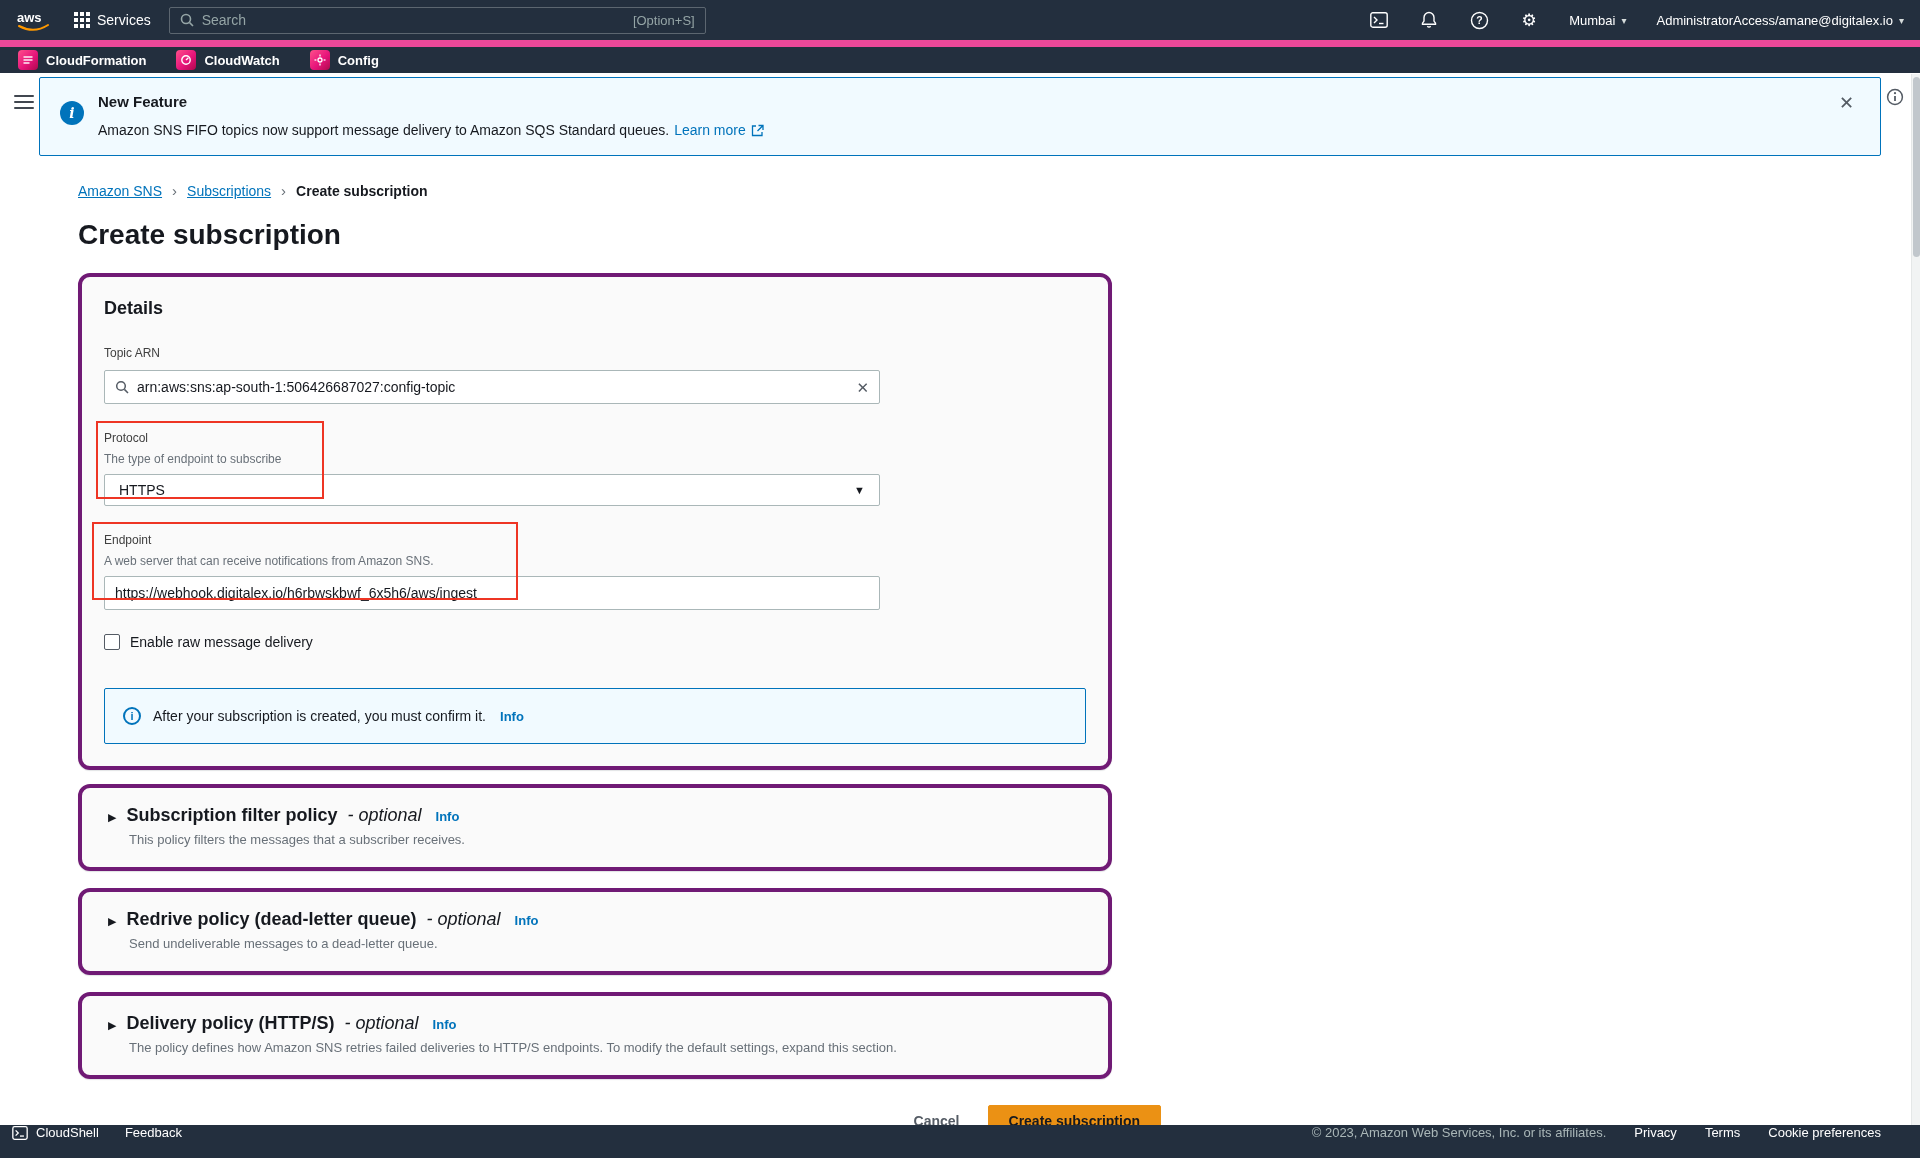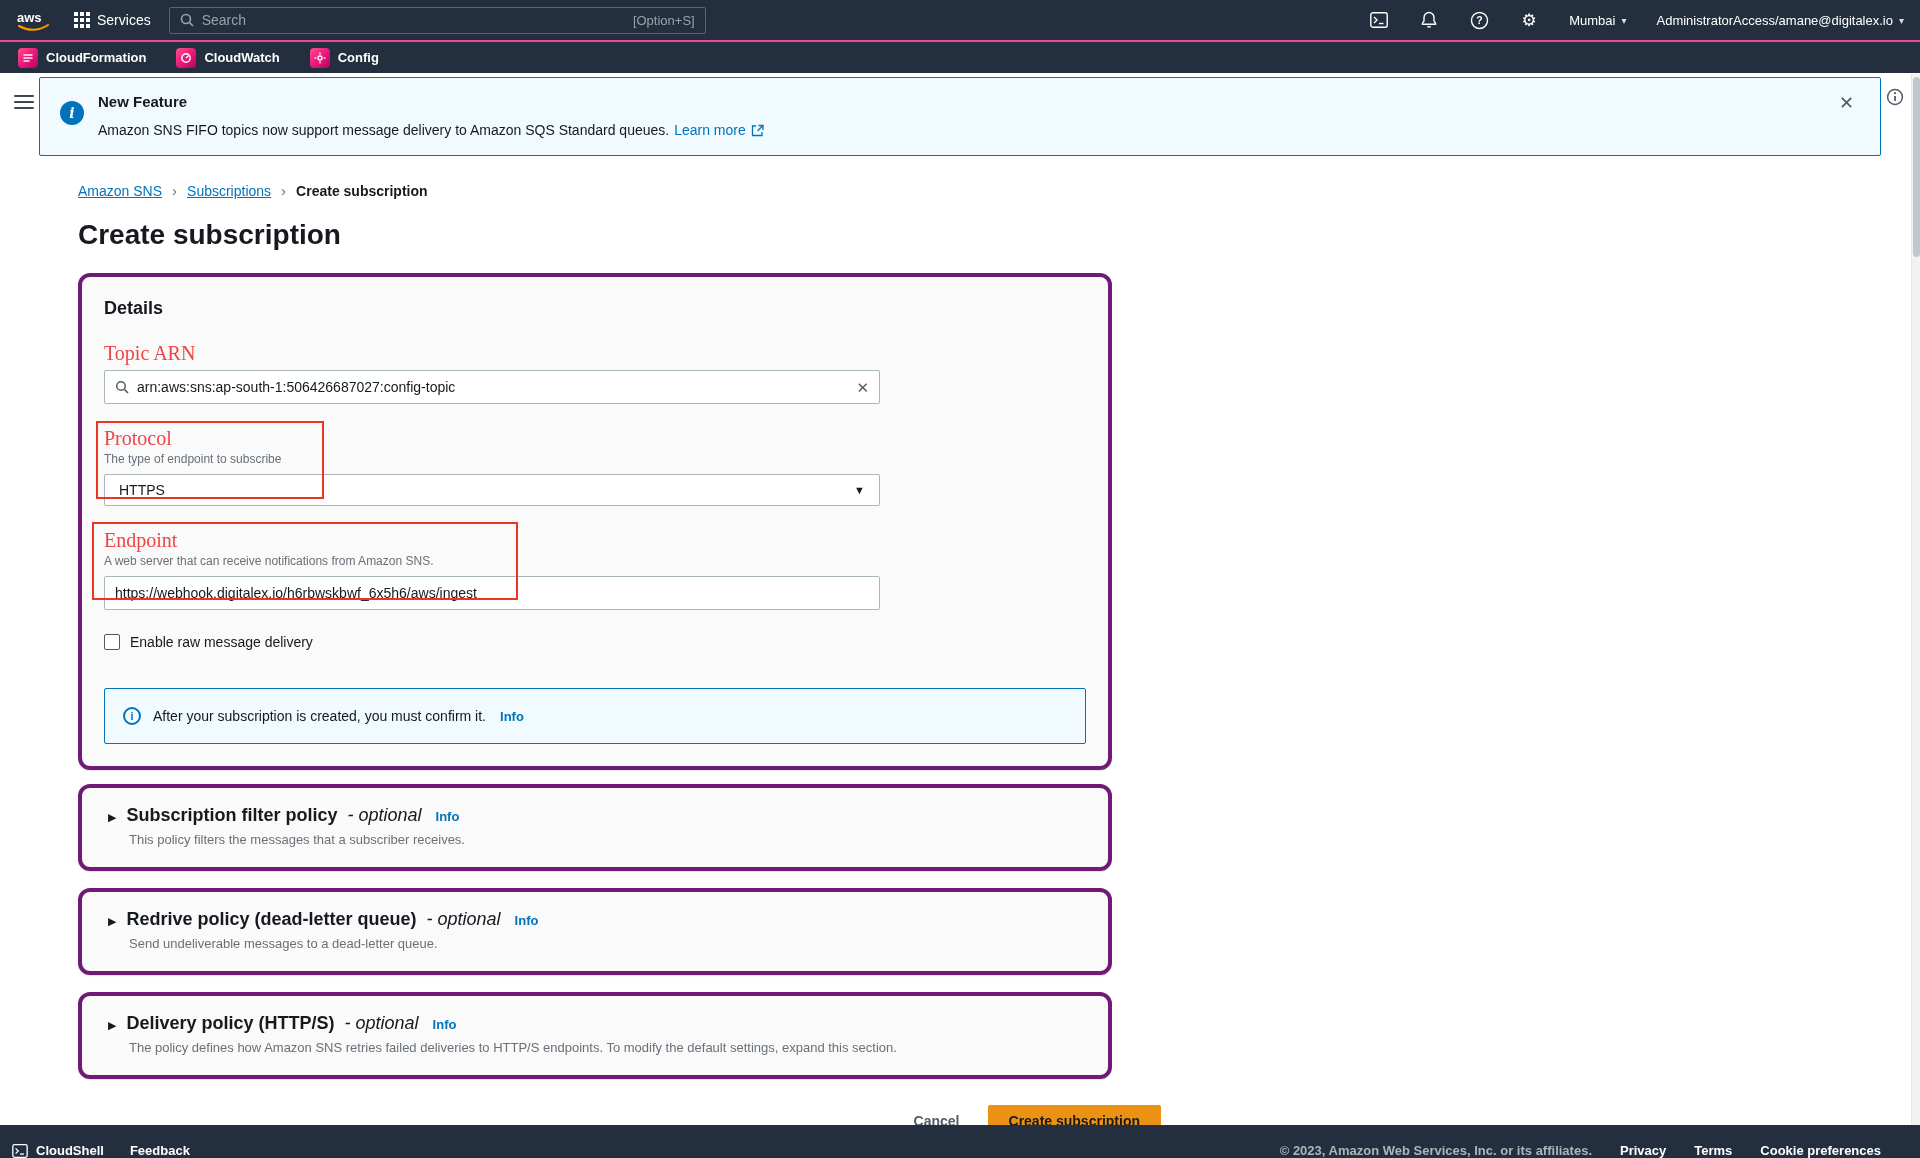--- a/index.html
+++ b/index.html
@@ -25,21 +25,21 @@
   .search-ph { color:#95a5a6; font-size:14px; }
   .search-shortcut { margin-left:auto; color:#95a5a6; font-size:13px; }
   .nav-right { margin-left:auto; display:flex; align-items:center; gap:30px; }
   .icon-btn { width:20px; height:20px; display:flex; align-items:center; justify-content:center; cursor:pointer; }
   .gear-glyph { font-size:17px; color:#fff; line-height:1; }
   .nav-drop { font-size:13px; display:flex; align-items:center; gap:6px; cursor:pointer; white-space:nowrap; }
   .caret { font-size:10px; color:#d5dbdb; }
 
   
   .favbar {
-    height:33px; background:var(--nav-bg,#232f3e); border-top:2px solid #ec4899;
+    height:33px; background:var(--nav-bg,#232f3e); border-top:7px solid #ec4899;
     display:flex; align-items:center; padding:0 18px; gap:30px; position:relative; z-index:5;
   }
   .fav-item { display:flex; align-items:center; gap:8px; color:#fff; font-size:13px; font-weight:700; cursor:pointer; }
   .fav-icon {
     width:20px; height:20px; border-radius:4px; flex:none;
     background:linear-gradient(135deg,var(--service-icon-a,#ff4f8b) 0%,#e7157b 55%,var(--service-icon-b,#b0084d) 100%);
     display:flex; align-items:center; justify-content:center;
   }
 
   
@@ -74,21 +74,21 @@
   h1.page-title { margin-top:18px; font-size:28px; line-height:36px; font-weight:700; color:#16191f; }
 
   .card {
     background:var(--card-bg,#fafafa); border:4px solid #701a75; border-radius:12px;
     box-shadow:0 1px 1px 0 rgba(0,28,36,0.12);
   }
   .details-card { margin-top:20px; padding:20px 22px 22px; position:relative; }
   .details-card h2 { font-size:18px; line-height:22px; font-weight:700; color:#16191f; margin-bottom:24px; }
 
   .field { margin-bottom:24px; }
-  .field-label { font-size:20px; line-height:20px; color:#ef4444;font-family:Liberation Serif, serif; }
+  .field-label { font-size:12px; line-height:20px; color:#404040; }
   .field-desc { font-size:12px; line-height:16px; color:var(--text-secondary,#687078); margin-top:3px; }
 
   .input-wrap {
     margin-top:7px; width:776px; height:32px; background:#fff; border:1px solid #aab7b8; border-radius:2px;
     display:flex; align-items:center; padding:16px 10px; gap:8px;
   }
   input.bare {
     border:none; outline:none; background:transparent; flex:1; padding:0;
     font:14px "Liberation Sans","DejaVu Sans",sans-serif; color:#16191f;
   }
@@ -132,21 +132,21 @@
   .btn-cancel { font-size:14px; font-weight:700; color:#545b64; cursor:pointer; background:none; border:none; font-family:inherit; }
   .btn-primary {
     height:32px; padding:0 20px; background:var(--primary-btn,#eb9114); border:1px solid var(--primary-btn,#eb9114);
     border-radius:2px; color:#16191f; font-size:14px; font-weight:700; font-family:inherit;
     display:flex; align-items:center; cursor:pointer;
   }
 
   
   footer {
     position:absolute; left:0; right:0; bottom:0; height:33px; background:var(--nav-bg,#232f3e);
-    display:flex; align-items:flex-end; padding:0 39px 0 12px; color:#fff; font-size:13px; z-index:6;font-weight:bold;
+    display:flex; align-items:flex-start; padding:0 39px 0 12px; color:#fff; font-size:13px; z-index:6;
   }
   .f-left { display:flex; align-items:center; gap:26px; }
   .f-item { display:flex; align-items:center; gap:8px; cursor:pointer; }
   .f-right { margin-left:auto; display:flex; align-items:center; gap:28px; }
   .copyright { color:#aab7b8; cursor:default; }
   .f-link { color:#ffffff; cursor:pointer; }
 
   
   .scroll-track { position:absolute; right:0; top:74px; bottom:33px; width:9px; background:#f1f3f3; border-left:1px solid #e4e7e7; z-index:4; }
   .scroll-thumb { position:absolute; top:3px; left:1px; width:7px; height:180px; background:#c1c7cc; border-radius:4px; cursor:grab; }

